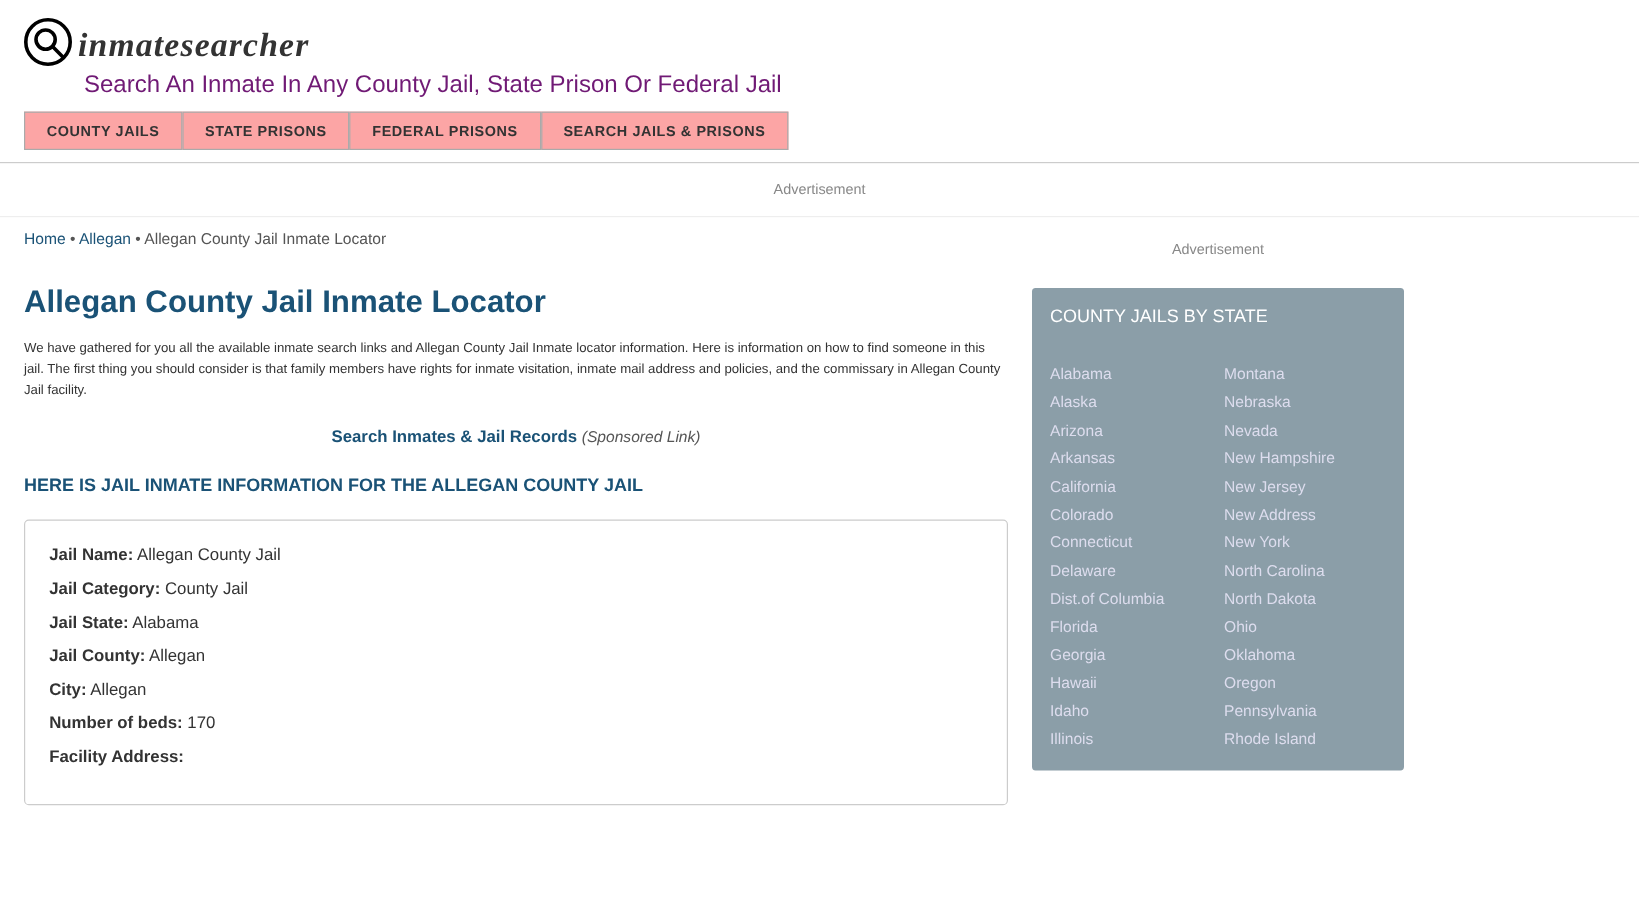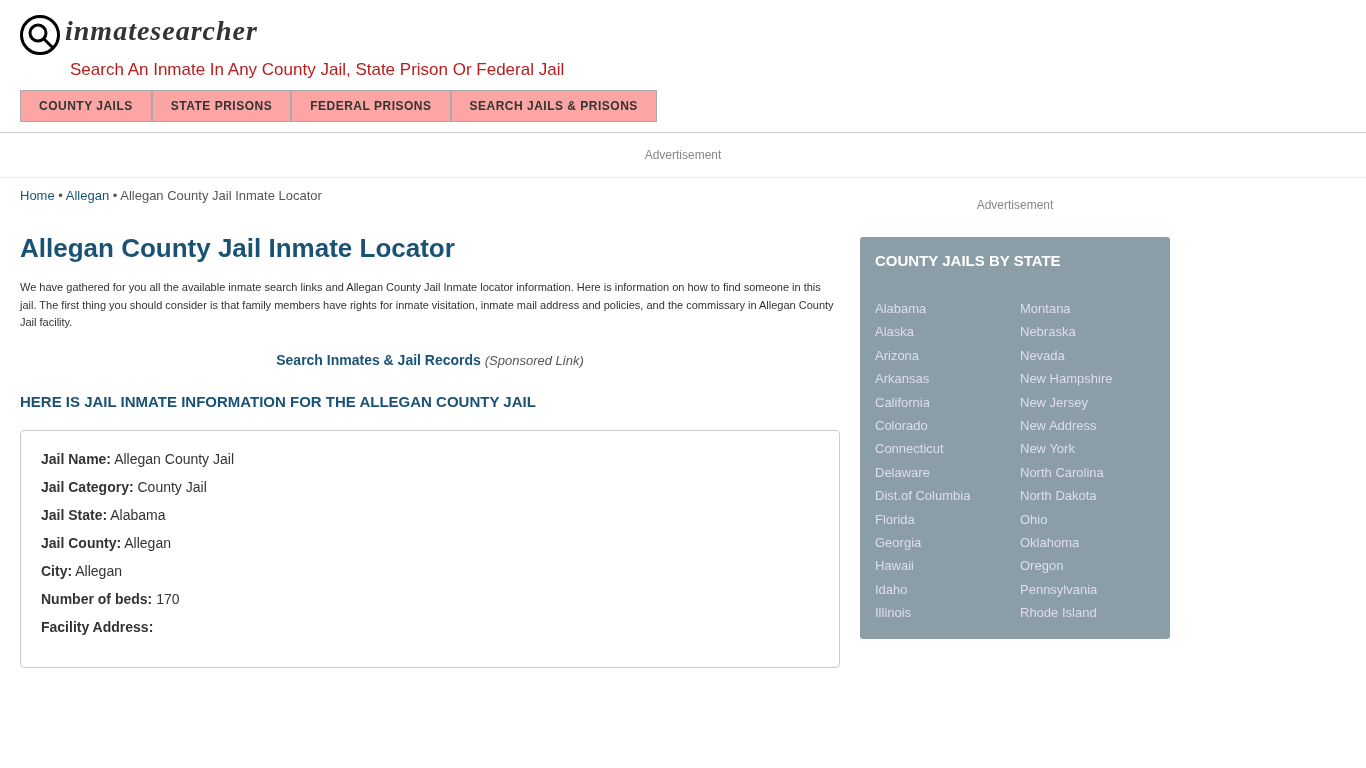--- a/index.html
+++ b/index.html
@@ -1,23 +1,23 @@
 <!DOCTYPE html>
 <html><head>
   <meta charset="utf-8">
   <style>
     * { margin: 0; padding: 0; box-sizing: border-box; }
     body { font-family: Arial, sans-serif; font-size: 14px; color: #333; background: #fff; }
 
     #header { padding: 15px 20px 10px 20px; border-bottom: 1px solid #ccc; }
-    #logo-area { display: flex; align-items: flex-start; gap: 5px; margin-bottom: 5px; }
+    #logo-area { display: flex; align-items: flex-end; gap: 5px; margin-bottom: 5px; }
     #logo-icon { width: 40px; height: 40px; border-radius: 50%; border: 3px solid #000; display: flex; align-items: center; justify-content: center; font-size: 18px; font-weight: bold; background: #fff; }
     #logo-text { font-size: 28px; font-weight: bold; font-family: Georgia, serif; letter-spacing: 1px; }
     #logo-text span { font-style: italic; }
-    #tagline { font-size: 17px; color: #b91c1c; margin-left: 50px; margin-bottom: 10px; }
+    #tagline { font-size: 20px; color: #701a75; margin-left: 50px; margin-bottom: 10px; }
 
     #nav { display: flex; gap: 0; margin-top: 10px; }
     .nav-btn {
       border: 1px solid #aaa;
       padding: 8px 18px;
       font-size: 12px;
       font-weight: bold;
       letter-spacing: 0.5px;
       cursor: pointer;
       background: #fca5a5;
@@ -48,21 +48,21 @@
     #info-box { border: 1px solid #ccc; border-radius: 4px; padding: 20px; background: #fff; margin-top: 15px; }
     .info-row { margin-bottom: 12px; font-size: 14px; }
     .info-label { font-weight: bold; }
     .info-value { font-weight: normal; }
 
     #sidebar { width: 310px; flex-shrink: 0; }
 
     #ad-sidebar { text-align: center; font-size: 12px; color: #888; margin-bottom: 15px; padding: 10px; }
 
     #county-jails-box { background: #8b9ea8; border-radius: 3px; padding: 15px; }
-    #county-jails-title { color: #fff; font-size: 15px; font-weight: bold; text-transform: uppercase; margin-bottom: 12px; }
+    #county-jails-title { color: #fff; font-size: 15px; font-weight: normal; text-transform: uppercase; margin-bottom: 12px; }
 
     #states-grid { display: grid; grid-template-columns: 1fr 1fr; gap: 3px 10px; margin-top: 28px; }
     .state-link { color: #dde; font-size: 13px; text-decoration: none; line-height: 1.8; cursor: pointer; }
   </style>
 </head>
 <body>
 
 <div id="header">
   <div id="logo-area">
     <div id="logo-icon">

